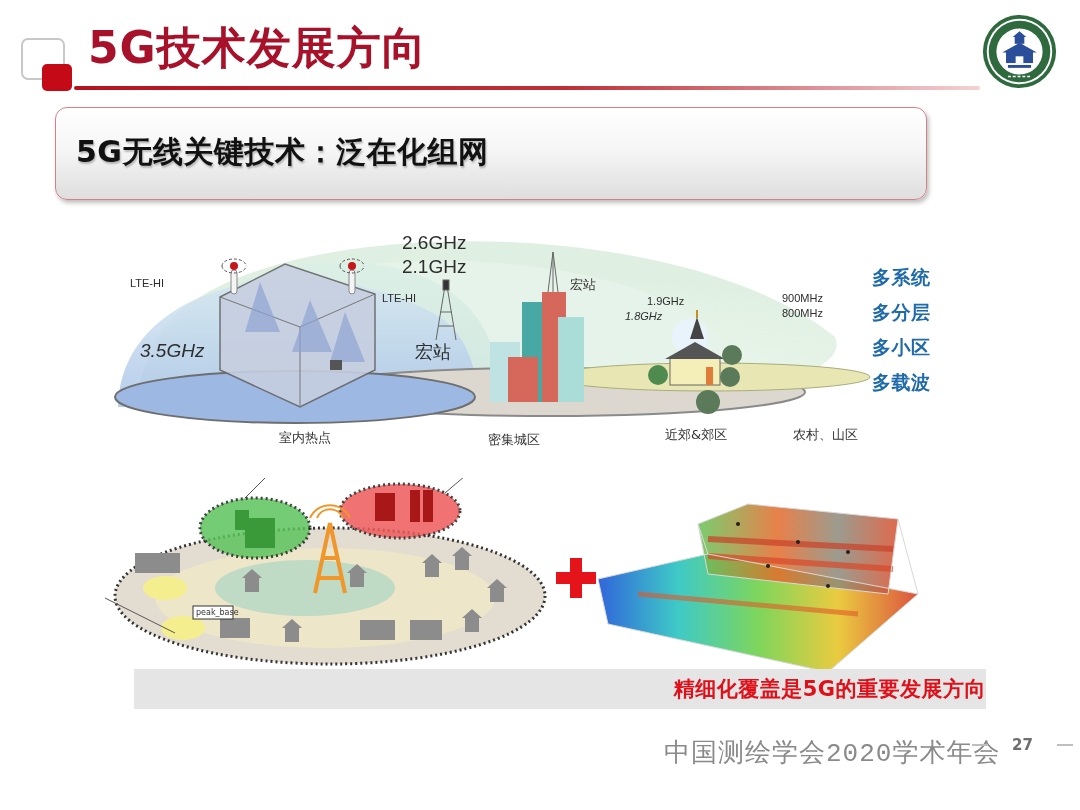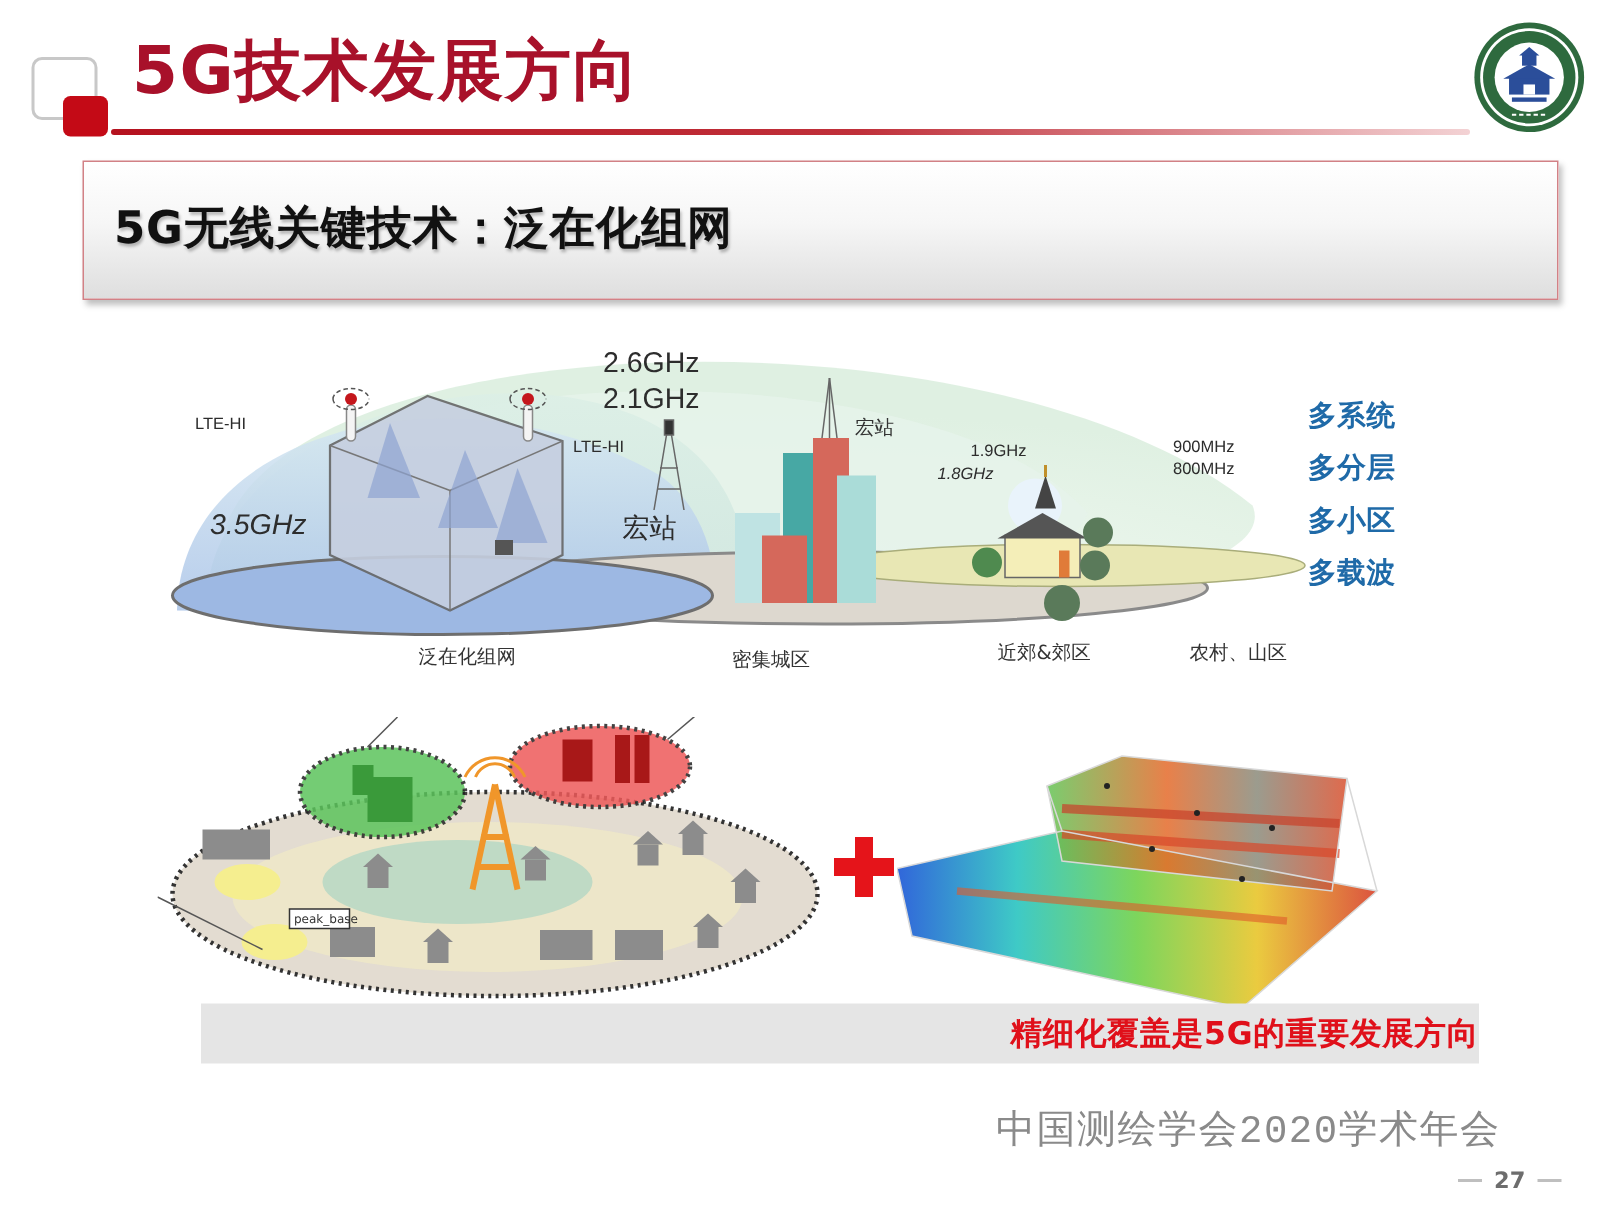--- a/index.html
+++ b/index.html
@@ -8,21 +8,21 @@
 
   
   .deco-outline { position: absolute; left: 21px; top: 38px; width: 44px; height: 42px; border: 2px solid #c8c8c8; border-radius: 7px; background: #fff; }
   .deco-fill { position: absolute; left: 42px; top: 64px; width: 30px; height: 27px; background: #c40a16; border-radius: 5px; }
   .page-title { position: absolute; left: 88px; top: 18px; font-size: 44px; font-weight: bold; color: #a8112a; letter-spacing: 1px; line-height: 60px; text-align: right; }
   .title-rule { position: absolute; left: 74px; top: 86px; width: 906px; height: 4px; background: linear-gradient(to right, #b5121f 0%, #c0303a 55%, #f3d2d4 100%); border-radius: 2px; }
 
   .logo { position: absolute; left: 981px; top: 13px; width: 77px; height: 77px; }
 
   
-  .banner { position: absolute; left: 55px; top: 107px; width: 984px; height: 93px; border: 1.5px solid #d28186; border-radius: 0;
+  .banner { position: absolute; left: 55px; top: 107px; width: 872px; height: 93px; border: 1.5px solid #d28186; border-radius: 12px;
             background: linear-gradient(to bottom, #ffffff 0%, #f6f6f6 45%, #dedede 100%);
             box-shadow: 2px 3px 4px rgba(0,0,0,0.25); }
   .banner-text { position: absolute; left: 20px; top: 24px; font-size: 30px; font-weight: bold; color: #111; text-shadow: 1px 2px 2px rgba(0,0,0,0.25); letter-spacing: 0.5px; }
 
   
   .diagram-top { position: absolute; left: 110px; top: 222px; width: 780px; height: 230px; }
   .diagram-top svg { position: absolute; left: 0; top: 0; }
   .lbl { position: absolute; color: #333; white-space: nowrap; }
   .lbl.sm { font-size: 11px; font-family: "Liberation Sans", sans-serif; color: #2c2c2c; }
   .lbl.md { font-size: 13px; }
@@ -38,21 +38,21 @@
   .plus-icon::before { content: ""; position: absolute; left: 14px; top: 0; width: 12px; height: 40px; background: #e5141a; }
   .plus-icon::after { content: ""; position: absolute; left: 0; top: 14px; width: 40px; height: 12px; background: #e5141a; }
   .heatmap { position: absolute; left: 598px; top: 494px; width: 325px; height: 178px; }
 
   
   .callout { position: absolute; left: 134px; top: 669px; width: 852px; height: 40px; background: #e5e5e5; text-align: right; }
   .callout-text { font-size: 21px; font-weight: bold; color: #e0101a; line-height: 40px; letter-spacing: 0.5px; }
 
   
   .footer-text { position: absolute; left: 664px; top: 735px; font-family: Liberation Mono, monospace; font-size: 26px; color: #8a8a8a; letter-spacing: 1px; }
-  .page-num-wrap { position: absolute; left: 972px; top: 778px; display: flex; align-items: center; gap: 8px; }
+  .page-num-wrap { position: absolute; left: 972px; top: 736px; display: flex; align-items: center; gap: 24px; }
   .dash { width: 16px; height: 2px; background: #bfbfbf; }
   .page-num { font-size: 15px; font-weight: bold; color: #6d6d6d; }
 </style>
 </head>
 <body>
 
 <div class="deco-outline"></div>
 <div class="deco-fill"></div>
 <div class="page-title">5G技术发展方向</div>
 <div class="title-rule"></div>
@@ -165,21 +165,21 @@
   <div class="lbl lg" style="left:292px;top:10px;">2.6GHz</div>
   <div class="lbl lg" style="left:292px;top:34px;text-align:center;">2.1GHz</div>
   <div class="lbl sm" style="left:272px;top:70px;">LTE-HI</div>
   <div class="lbl xl" style="left:305px;top:118px;">宏站</div>
   <div class="lbl md" style="left:460px;top:54px;">宏站</div>
   <div class="lbl sm" style="left:537px;top:73px;">1.9GHz</div>
   <div class="lbl sm" style="left:515px;top:88px;font-style:italic;">1.8GHz</div>
   <div class="lbl sm" style="left:672px;top:70px;">900MHz</div>
   <div class="lbl sm" style="left:672px;top:85px;">800MHz</div>
 
-  <div class="lbl md" style="left:169px;top:207px;">泛在化组网</div>
+  <div class="lbl md" style="left:169px;top:207px;">室内热点</div>
   <div class="lbl md" style="left:378px;top:209px;">密集城区</div>
   <div class="lbl md" style="left:555px;top:204px;">近郊&amp;郊区</div>
   <div class="lbl md" style="left:683px;top:204px;">农村、山区</div>
 </div>
 
 <div class="features">
   <div class="feature">多系统</div>
   <div class="feature">多分层</div>
   <div class="feature">多小区</div>
   <div class="feature">多载波</div>

